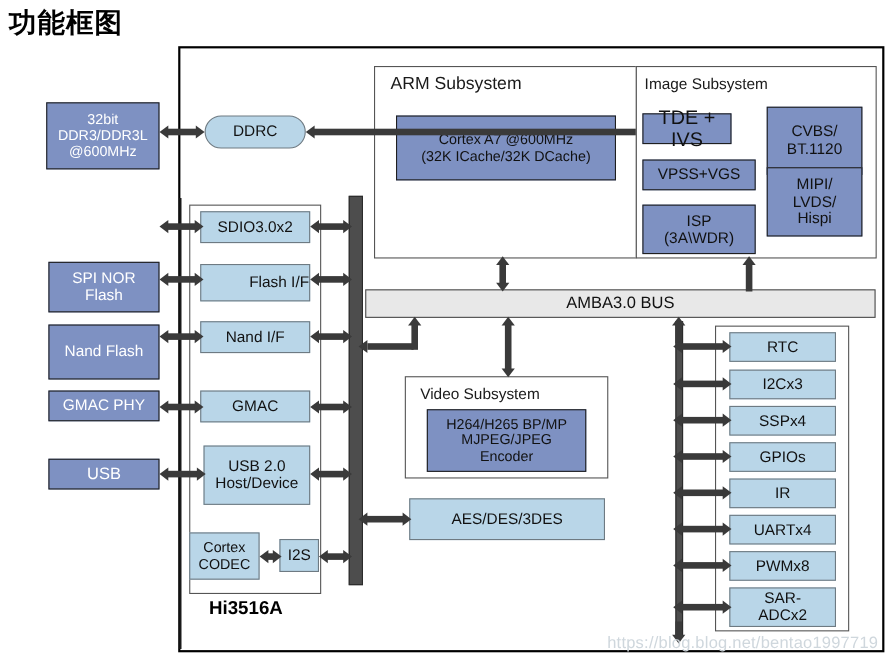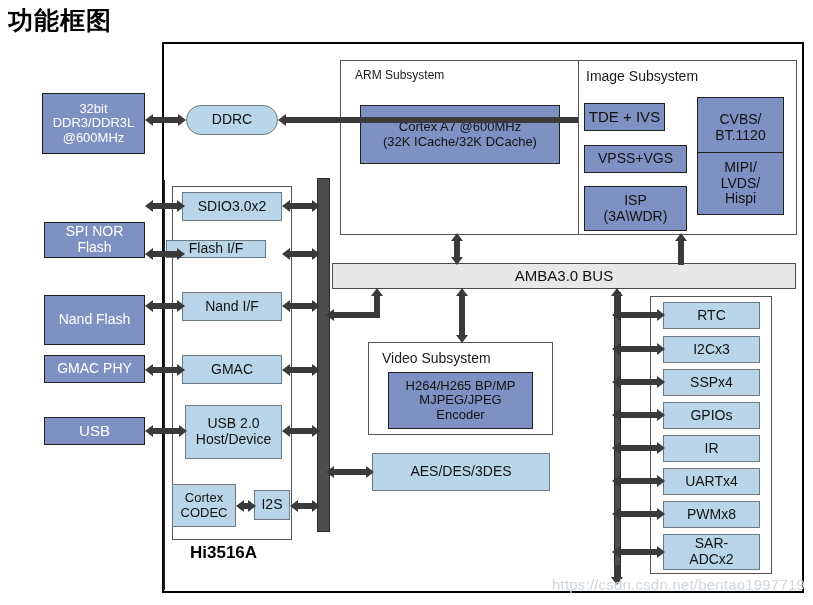--- a/index.html
+++ b/index.html
@@ -71,21 +71,21 @@
 
   <div class="abs chipframe" style="left:162px;top:42px;width:642px;height:551px;"></div>
 
   <div class="blk blue-dark" style="left:42px;top:93px;width:103px;height:61px;font-size:13px;">
     <span>32bit
 DDR3/DDR3L
 @600MHz</span>
   </div>
 
 
-  <div class="blk blue-dark" style="left:44px;top:222px;width:101px;height:36px;font-size:14px;">
+  <div class="blk blue-dark" style="left:44px;top:238px;width:101px;height:46px;font-size:14px;">
     <span>SPI NOR
 Flash</span>
   </div>
 
   <div class="blk blue-dark" style="left:44px;top:355px;width:101px;height:28px;font-size:14px;">
     <span>GMAC PHY</span>
   </div>
 
   <div class="blk blue-dark" style="left:44px;top:295px;width:101px;height:50px;font-size:14px;">
     <span>Nand Flash</span>
@@ -100,21 +100,21 @@
   <div class="line" style="left:163px;top:180px;width:2px;height:410px;"></div>
 
   <div class="blk blue-light" style="left:186px;top:105px;width:92px;height:30px;font-size:14px;border-radius:15px;">
     <span>DDRC</span>
   </div>
 
   <div class="blk blue-light" style="left:182px;top:192px;width:100px;height:29px;font-size:14px;">
     <span>SDIO3.0x2</span>
   </div>
 
-  <div class="blk blue-light" style="left:166px;top:240px;width:100px;height:18px;font-size:14px;">
+  <div class="blk blue-light" style="left:182px;top:240px;width:100px;height:34px;font-size:14px;text-align:right;">
     <span>Flash I/F</span>
   </div>
 
   <div class="blk blue-light" style="left:182px;top:292px;width:100px;height:29px;font-size:14px;">
     <span>Nand I/F</span>
   </div>
 
   <div class="blk blue-light" style="left:182px;top:355px;width:100px;height:29px;font-size:14px;">
     <span>GMAC</span>
   </div>
@@ -131,30 +131,30 @@
 
   <div class="blk blue-light" style="left:254px;top:490px;width:36px;height:30px;font-size:14px;">
     <span>I2S</span>
   </div>
 
   <div class="chiplabel" style="left:190px;top:543px;">Hi3516A</div>
 
   <div class="vbus" style="left:317px;top:178px;width:11px;height:352px;"></div>
 
   <div class="abs groupbox" style="left:340px;top:60px;width:239px;height:175px;"></div>
-  <div class="grouplabel" style="left:355px;top:68px;font-size:12px;">ARM Subsystem</div>
+  <div class="grouplabel" style="left:355px;top:68px;font-size:16px;">ARM Subsystem</div>
   <div class="blk blue-dark-b" style="left:360px;top:105px;width:200px;height:59px;font-size:13px;">
     <span>Cortex A7 @600MHz
 (32K ICache/32K DCache)</span>
   </div>
 
   <div class="abs groupbox" style="left:578px;top:60px;width:219px;height:175px;"></div>
   <div class="grouplabel" style="left:586px;top:68px;font-size:14px;">Image Subsystem</div>
 
-  <div class="blk blue-dark-b" style="left:584px;top:103px;width:81px;height:28px;font-size:15px;">
+  <div class="blk blue-dark-b" style="left:584px;top:103px;width:81px;height:28px;font-size:18px;">
     <span>TDE + IVS</span>
   </div>
   <div class="blk blue-dark-b" style="left:584px;top:145px;width:103px;height:28px;font-size:14px;">
     <span>VPSS+VGS</span>
   </div>
   <div class="blk blue-dark-b" style="left:584px;top:186px;width:103px;height:45px;font-size:14px;">
     <span>ISP
 (3A\WDR)</span>
   </div>
   <div class="blk blue-dark-b" style="left:697px;top:97px;width:87px;height:62px;font-size:14px;">
@@ -368,15 +368,15 @@
     <div class="head left" style="left:0px;top:1px;"></div>
     <div class="shaft" style="left:7px;top:4px;width:39px;height:6px;"></div>
     <div class="head right" style="left:45px;top:1px;"></div>
   </div>
 
   <div class="arrow" style="left:610px;top:565px;width:14px;height:22px;">
     <div class="shaft" style="left:4px;top:0px;width:6px;height:14px;"></div>
     <div class="head down" style="left:1px;top:12px;"></div>
   </div>
 
-  <div class="watermark" style="left:552px;top:576px;">https://csdn.csdn.net/bentao1997719</div>
+  <div class="watermark" style="left:552px;top:576px;">https://blog.blog.net/bentao1997719</div>
 
 </div>
 
 </body></html>

